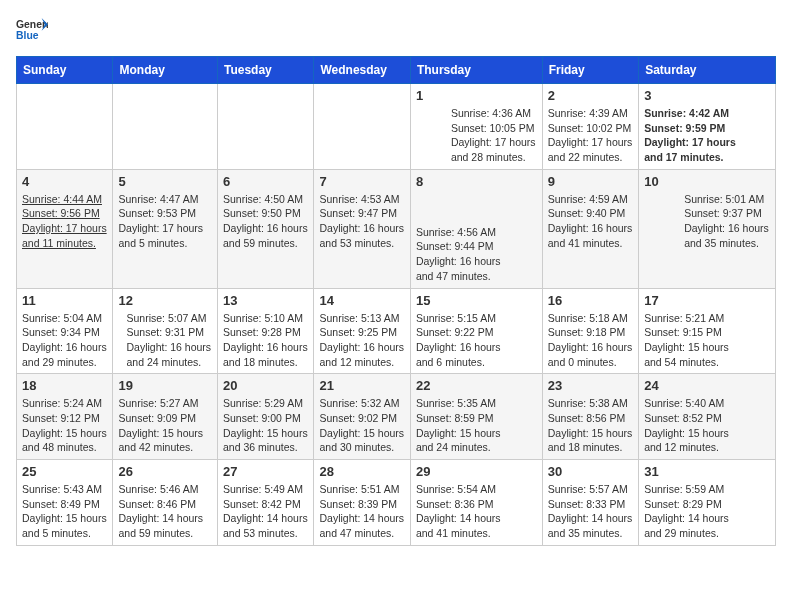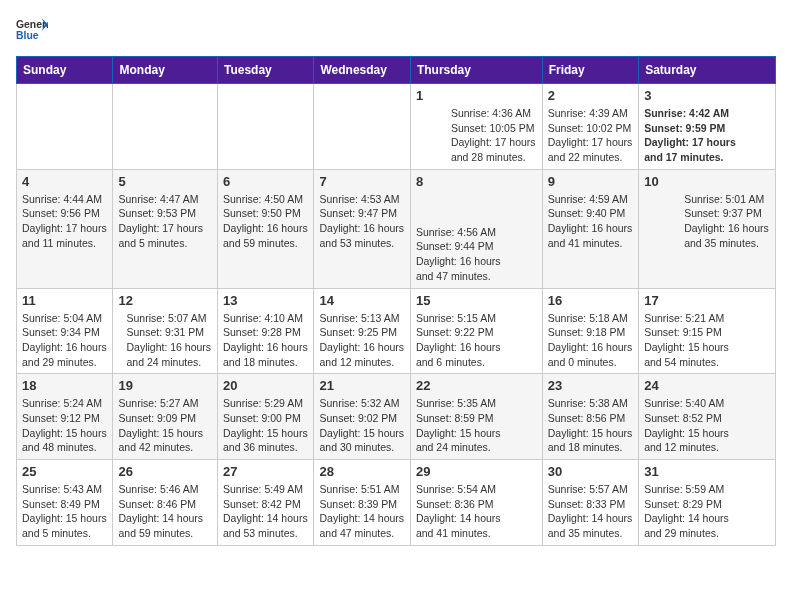--- a/index.html
+++ b/index.html
@@ -37,21 +37,21 @@
     .subtitle {
       font-size: 16px;
       color: #555;
     }
     table {
       width: 100%;
       border-collapse: collapse;
       font-size: 11px;
     }
     thead tr th {
-      background-color: #4c1d95;
+      background-color: #1d4ed8;
       color: #fff;
       text-align: left;
       padding: 6px 6px;
       font-size: 12px;
       font-weight: bold;
       border: 1px solid #1565c0;
     }
     tbody tr td {
       border: 1px solid #ccc;
       padding: 4px 5px;
@@ -131,21 +131,21 @@
           <span class="day-num">3</span>
           <div class="day-info" style="white-space: pre-line; font-weight: bold;">Sunrise: 4:42 AM
 Sunset: 9:59 PM
 Daylight: 17 hours
 and 17 minutes.</div>
         </td>
       </tr>
       <tr>
         <td>
           <span class="day-num">4</span>
-          <div class="day-info" style="white-space: pre-line;">Sunrise: 4:44 AM
+          <div class="day-info" style="white-space: pre-line; text-decoration: underline;">Sunrise: 4:44 AM
 Sunset: 9:56 PM
 Daylight: 17 hours
 and 11 minutes.</div>
         </td>
         <td>
           <span class="day-num">5</span>
           <div class="day-info" style="white-space: pre-line;">Sunrise: 4:47 AM
 Sunset: 9:53 PM
 Daylight: 17 hours
 and 5 minutes.</div>
@@ -196,21 +196,21 @@
         </td>
         <td>
           <span class="day-num">12</span>
           <div class="day-info" style="white-space: pre-line; margin-left: 8px;">Sunrise: 5:07 AM
 Sunset: 9:31 PM
 Daylight: 16 hours
 and 24 minutes.</div>
         </td>
         <td>
           <span class="day-num">13</span>
-          <div class="day-info" style="white-space: pre-line;">Sunrise: 4:10 AM
+          <div class="day-info" style="white-space: pre-line;">Sunrise: 5:10 AM
 Sunset: 9:28 PM
 Daylight: 16 hours
 and 18 minutes.</div>
         </td>
         <td>
           <span class="day-num">14</span>
           <div class="day-info" style="white-space: pre-line;">Sunrise: 5:13 AM
 Sunset: 9:25 PM
 Daylight: 16 hours
 and 12 minutes.</div>

